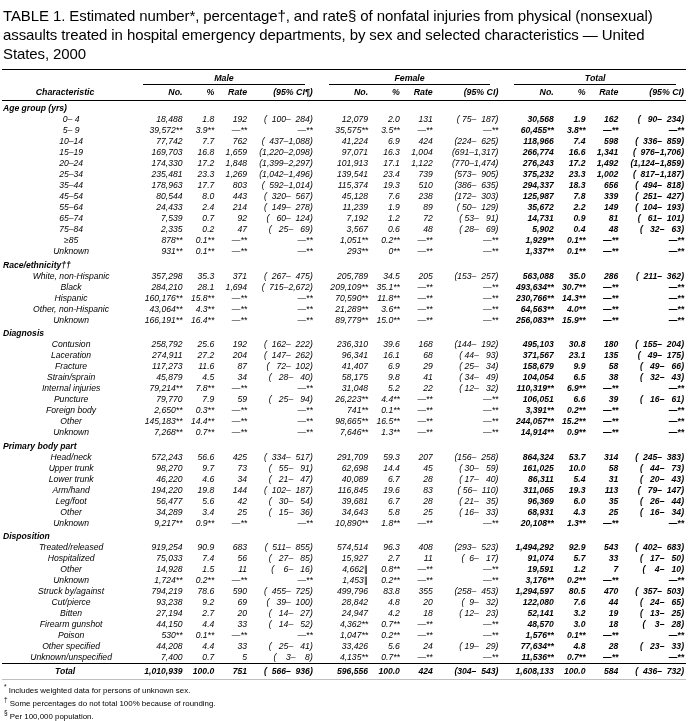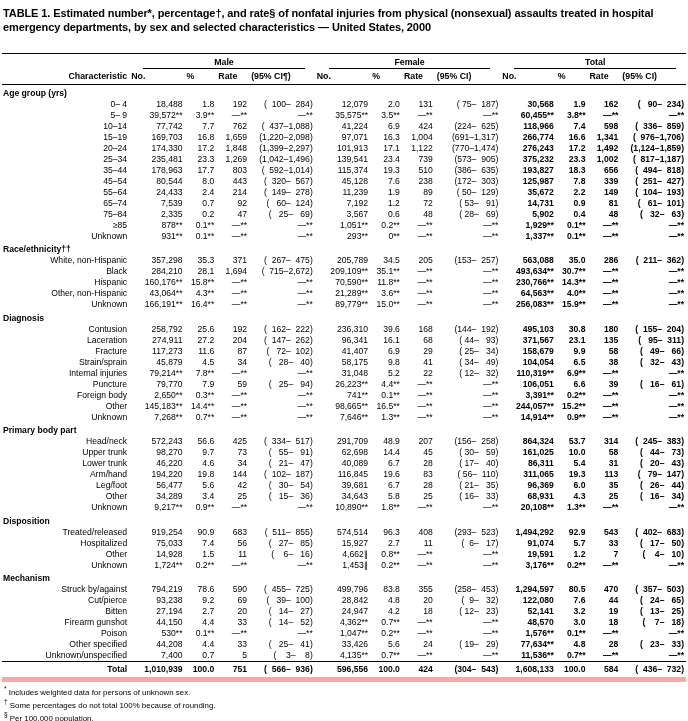--- a/index.html
+++ b/index.html
@@ -1,37 +1,37 @@
 <!DOCTYPE html>
 <html><head>
 <meta charset="utf-8">
 <style>
   html,body{margin:0;padding:0;background:#fff;}
   body{width:688px;font-family:"Liberation Sans","DejaVu Sans",sans-serif;color:#000;}
   .page{width:684px;margin:0 auto;padding-top:4px;}
-  .title{font-weight:bold;font-size:11px;line-height:1.28;letter-spacing:-0.1px;
-         padding:2px 2px 19px 1px;border-bottom:1px solid #000;}
+  .title{font-weight:normal;font-size:15px;line-height:1.28;letter-spacing:-0.1px;
+         padding:2px 2px 5px 1px;border-bottom:1px solid #000;}
   table{border-collapse:collapse;table-layout:fixed;width:100%;font-size:8.6px;}
   colgroup col.c-lbl{width:124px;}
   colgroup col.c-no{width:54px;} colgroup col.c-pct{width:31px;}
   colgroup col.c-rate{width:32px;} colgroup col.c-ci{width:64px;}
   thead th{font-weight:bold;font-size:8.8px;padding:0;vertical-align:bottom;}
   tr.grp-row th{padding-top:3px;}
   tr.grp-row .grpline{border-bottom:1px solid #000;margin:0 10px 0 14px;padding-bottom:1px;text-align:center;}
-  tr.colhdr th{border-bottom:1px solid #000;padding:2px 2px 3px 2px;text-align:left;}
-  tr.colhdr th.lbl{text-align:right;padding-left:1px;}
+  tr.colhdr th{border-bottom:1px solid #000;padding:2px 2px 3px 2px;text-align:right;}
+  tr.colhdr th.lbl{text-align:center;padding-left:1px;}
   td{padding:0 2px;line-height:11px;white-space:nowrap;overflow:hidden;}
-  td.lbl{text-align:right;padding-left:13px;}
+  td.lbl{text-align:center;padding-left:13px;}
   td.num{text-align:right;}
   td.ci{text-align:right;white-space:pre;}
   td.b{font-weight:bold;}
   tr.section-row td{font-weight:bold;padding-left:1px;padding-top:2.5px;margin-left:24px;}
   tr.total-row td{font-weight:bold;border-top:1px solid #000;padding-top:2px;padding-bottom:2px;}
   tr.total-row td.lbl{padding-left:1px;}
-  table{border-bottom:5px solid #fca5a5;}
+  table{border-bottom:1px solid #fca5a5;font-style:italic;}
   .footnotes{font-size:7.9px;line-height:1.32;padding:3px 2px 4px 2px;border-bottom:1px solid #000;}
   .footnotes .fn{padding-left:10px;text-indent:-10px;}
   .footnotes sup{font-size:6.5px;}
 </style>
 </head>
 <body>
 
 <div class="page">
   <div class="title">TABLE 1. Estimated number*, percentage†, and rate§ of nonfatal injuries from physical (nonsexual) assaults treated in hospital emergency departments, by sex and selected characteristics — United States, 2000</div>
 
@@ -177,21 +177,21 @@
         <tr class="data-row">
           <td class="lbl">35–44</td>
           <td class="num">178,963</td>
           <td class="num">17.7</td>
           <td class="num">803</td>
           <td class="ci">(  592–1,014)</td>
           <td class="num">115,374</td>
           <td class="num">19.3</td>
           <td class="num">510</td>
           <td class="ci">(386–  635)</td>
-          <td class="num b">193,827</td>
+          <td class="num b">294,337</td>
           <td class="num b">18.3</td>
           <td class="num b">656</td>
           <td class="ci b">(  494–  818)</td>
         </tr>
         <tr class="data-row">
           <td class="lbl">45–54</td>
           <td class="num">80,544</td>
           <td class="num">8.0</td>
           <td class="num">443</td>
           <td class="ci">(  320–  567)</td>
@@ -381,21 +381,21 @@
           <td class="num">27.2</td>
           <td class="num">204</td>
           <td class="ci">(  147–  262)</td>
           <td class="num">96,341</td>
           <td class="num">16.1</td>
           <td class="num">68</td>
           <td class="ci">( 44–   93)</td>
           <td class="num b">371,567</td>
           <td class="num b">23.1</td>
           <td class="num b">135</td>
-          <td class="ci b">(   95–  311)</td>
+          <td class="ci b">(   49–  175)</td>
         </tr>
         <tr class="data-row">
           <td class="lbl">Fracture</td>
           <td class="num">117,273</td>
           <td class="num">11.6</td>
           <td class="num">87</td>
           <td class="ci">(   72–  102)</td>
           <td class="num">41,407</td>
           <td class="num">6.9</td>
           <td class="num">29</td>
@@ -498,21 +498,21 @@
         <tr class="section-row">
           <td colspan="13">Primary body part</td>
         </tr>
         <tr class="data-row">
           <td class="lbl">Head/neck</td>
           <td class="num">572,243</td>
           <td class="num">56.6</td>
           <td class="num">425</td>
           <td class="ci">(  334–  517)</td>
           <td class="num">291,709</td>
-          <td class="num">48.9</td>
+          <td class="num">59.3</td>
           <td class="num">207</td>
           <td class="ci">(156–  258)</td>
           <td class="num b">864,324</td>
           <td class="num b">53.7</td>
           <td class="num b">314</td>
           <td class="ci b">(  245–  383)</td>
         </tr>
         <tr class="data-row">
           <td class="lbl">Upper trunk</td>
           <td class="num">98,270</td>
@@ -659,23 +659,20 @@
           <td class="ci">—**</td>
           <td class="num">1,453∥</td>
           <td class="num">0.2**</td>
           <td class="num">—**</td>
           <td class="ci">—**</td>
           <td class="num b">3,176**</td>
           <td class="num b">0.2**</td>
           <td class="num b">—**</td>
           <td class="ci b">—**</td>
         </tr>
-        <tr class="section-row">
-          <td colspan="13">Mechanism</td>
-        </tr>
         <tr class="data-row">
           <td class="lbl">Struck by/against</td>
           <td class="num">794,219</td>
           <td class="num">78.6</td>
           <td class="num">590</td>
           <td class="ci">(  455–  725)</td>
           <td class="num">499,796</td>
           <td class="num">83.8</td>
           <td class="num">355</td>
           <td class="ci">(258–  453)</td>
@@ -720,21 +717,21 @@
           <td class="num">4.4</td>
           <td class="num">33</td>
           <td class="ci">(   14–   52)</td>
           <td class="num">4,362**</td>
           <td class="num">0.7**</td>
           <td class="num">—**</td>
           <td class="ci">—**</td>
           <td class="num b">48,570</td>
           <td class="num b">3.0</td>
           <td class="num b">18</td>
-          <td class="ci b">(    7–   18)</td>
+          <td class="ci b">(    3–   28)</td>
         </tr>
         <tr class="data-row">
           <td class="lbl">Poison</td>
           <td class="num">530**</td>
           <td class="num">0.1**</td>
           <td class="num">—**</td>
           <td class="ci">—**</td>
           <td class="num">1,047**</td>
           <td class="num">0.2**</td>
           <td class="num">—**</td>

